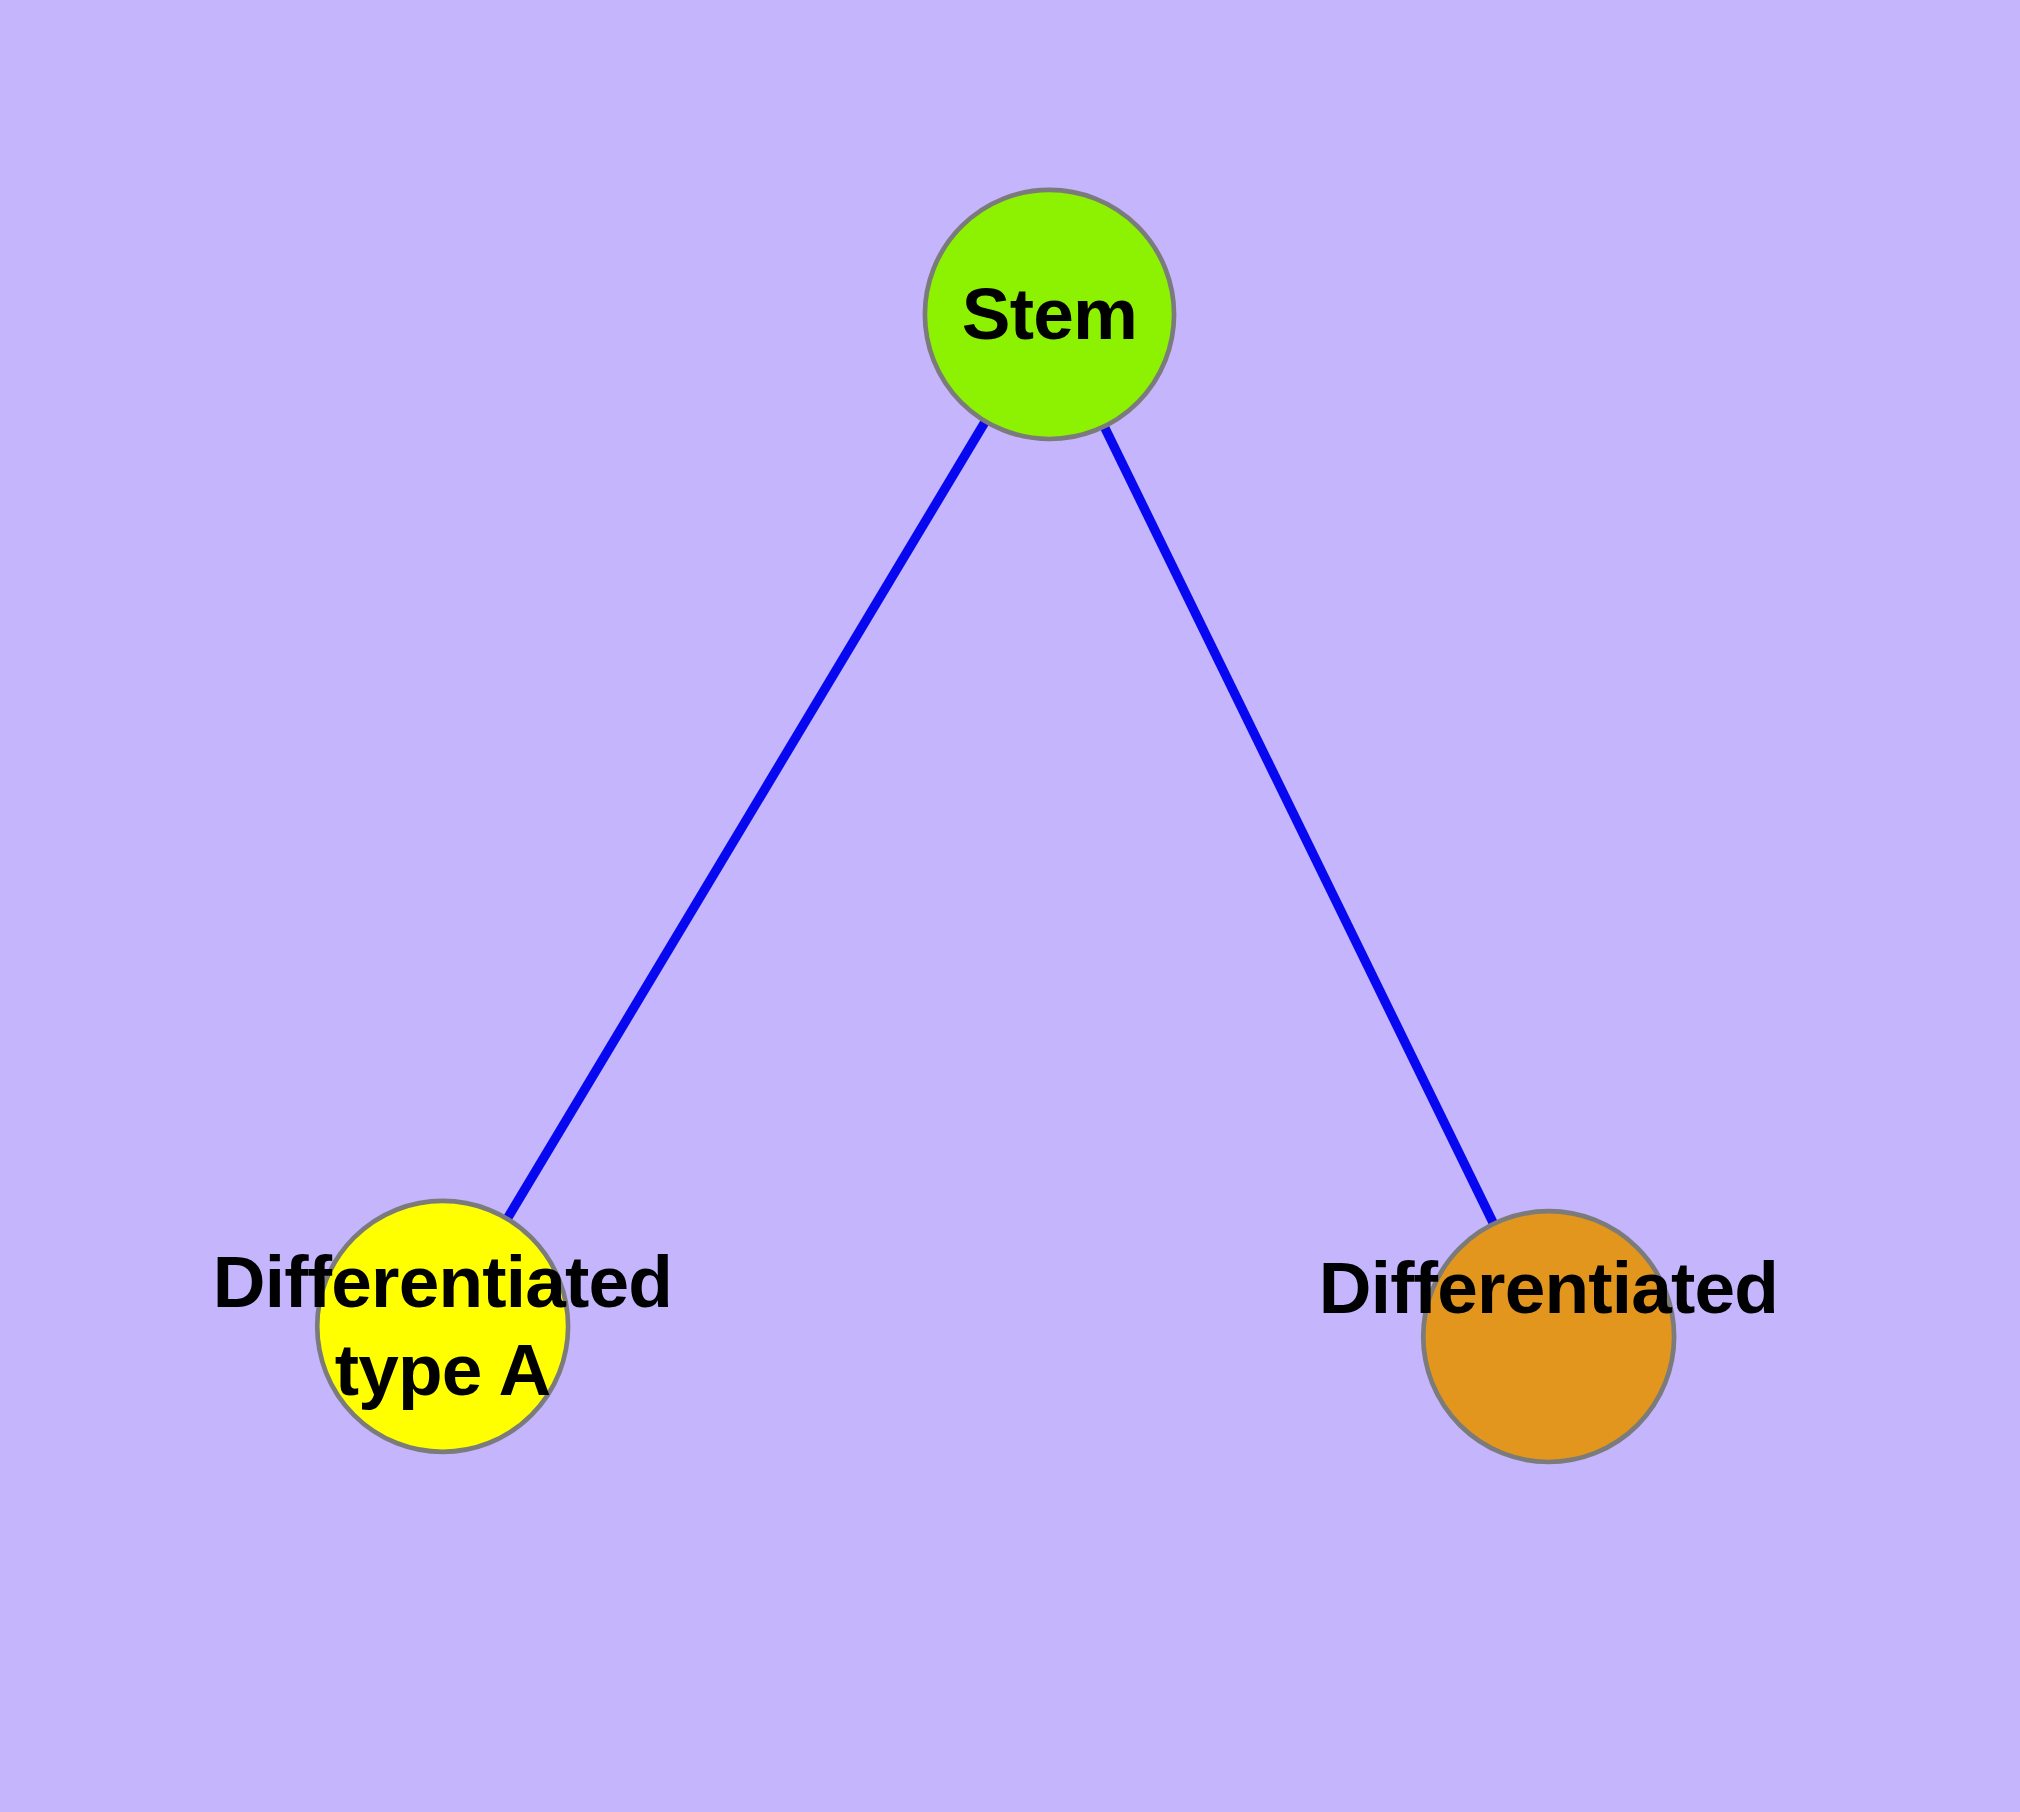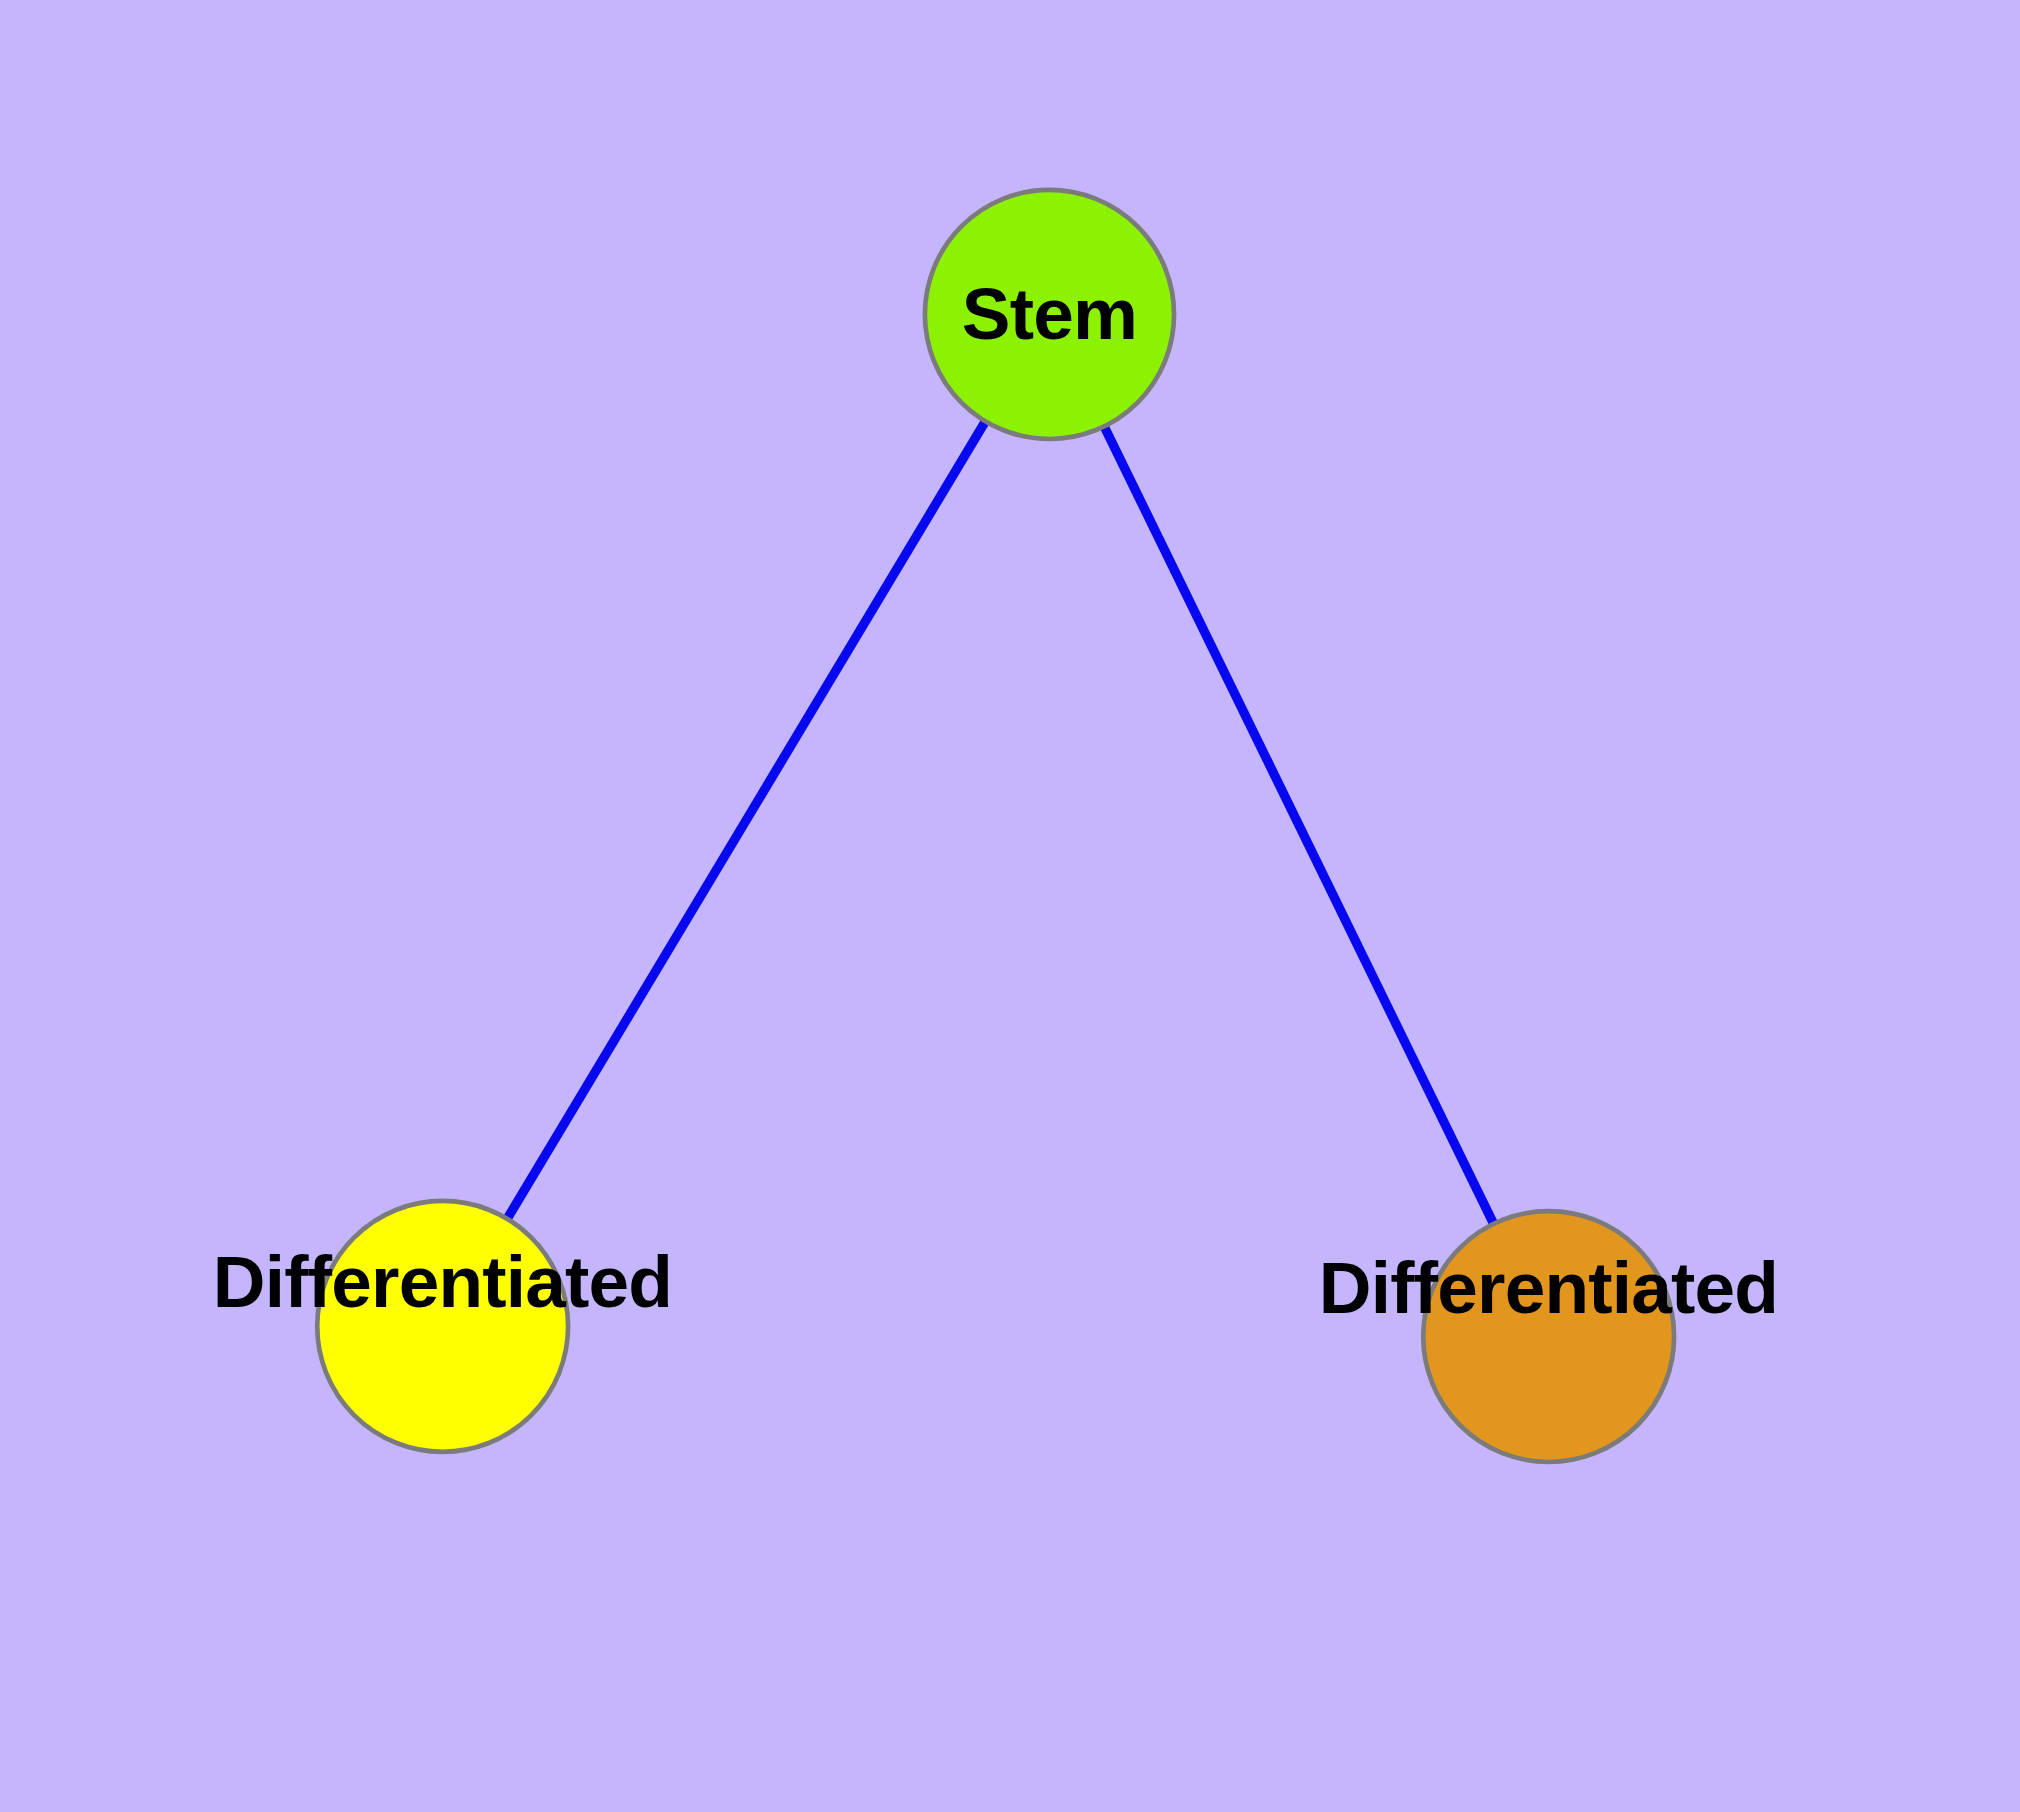--- a/index.html
+++ b/index.html
@@ -49,20 +49,21 @@
 
     <circle cx="1238" cy="371" r="147" stroke-width="5.5" fill="#8DF202" stroke="#7B7B7B"></circle>
     <circle cx="522" cy="1565" r="148" stroke-width="5.5" fill="#FFFF00" stroke="#7B7B7B"></circle>
     <circle cx="1827" cy="1577" r="148" stroke-width="5.5" fill="#E2961E" stroke="#7B7B7B"></circle>
   </svg>
 
   <div class="node-label label-stem" style="color: rgb(0, 0, 0);">Stem</div>
 
   <div class="node-label label-type-a" style="color: rgb(0, 0, 0);">
     <div>Differentiated</div>
+    <div>type A</div>
   </div>
 
   <div class="node-label label-type-b" style="color: rgb(0, 0, 0);">
     <div>Differentiated</div>
   </div>
 
 </div>
 
 
 </body></html>

